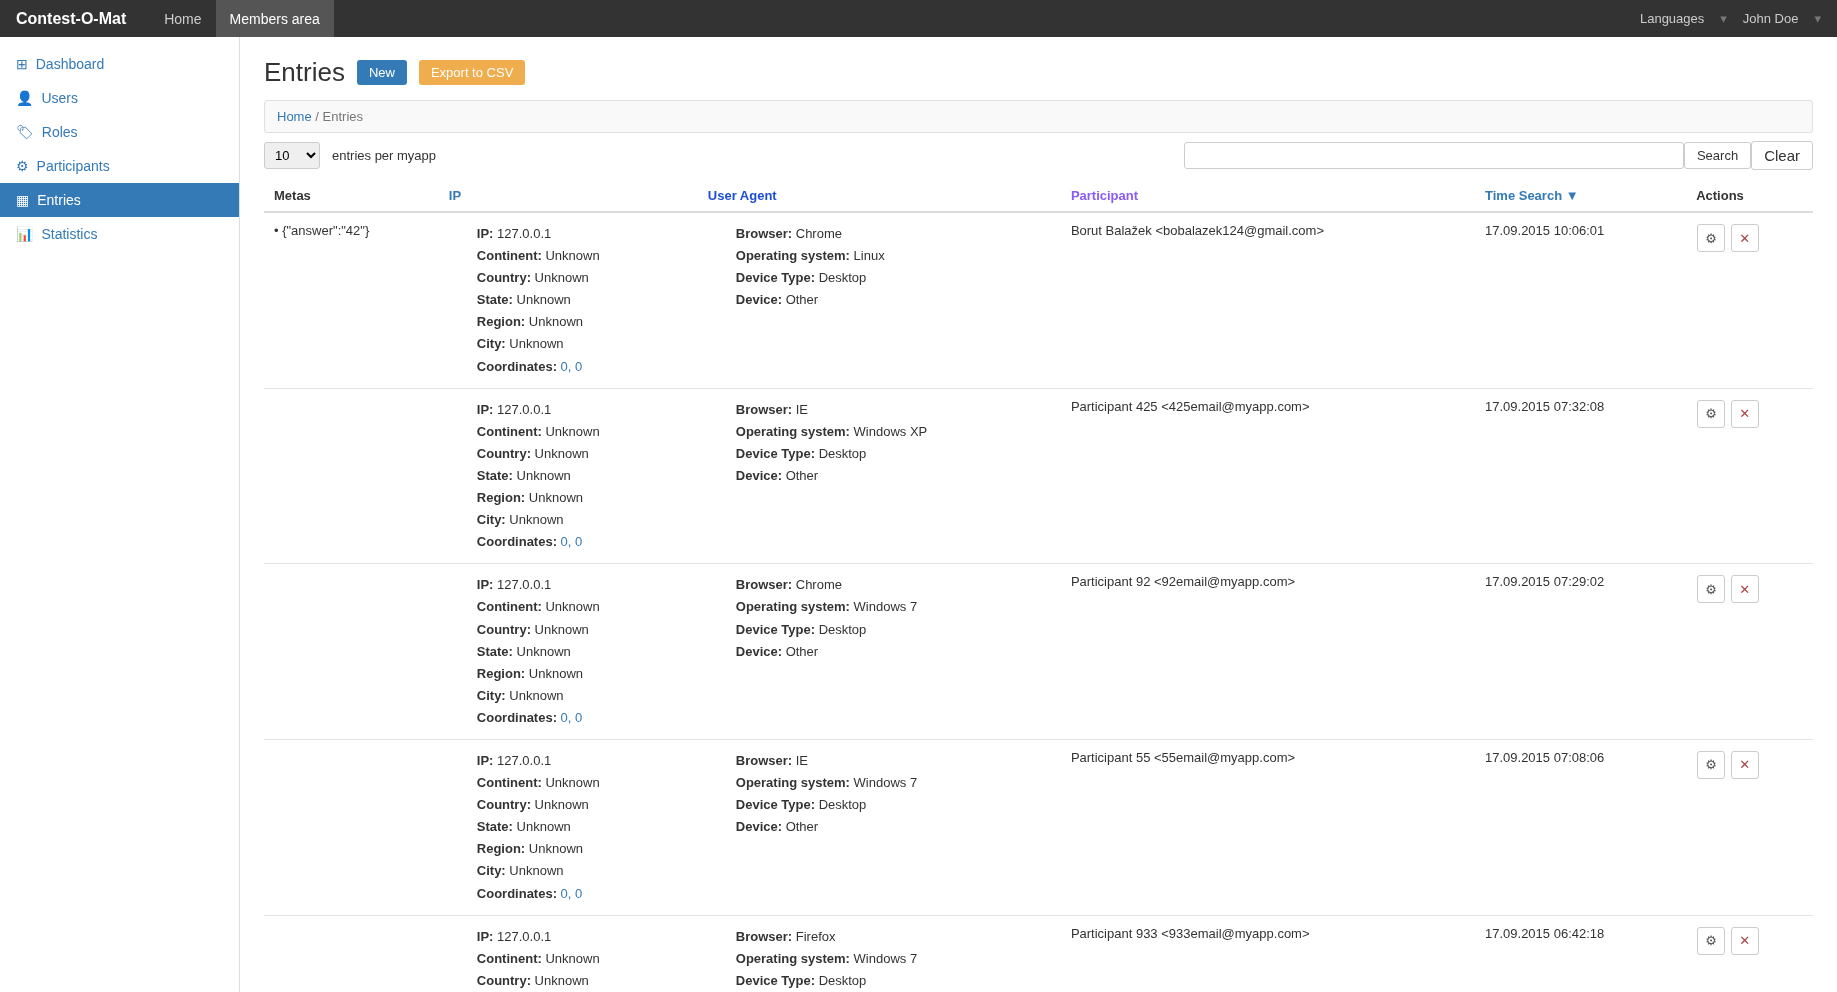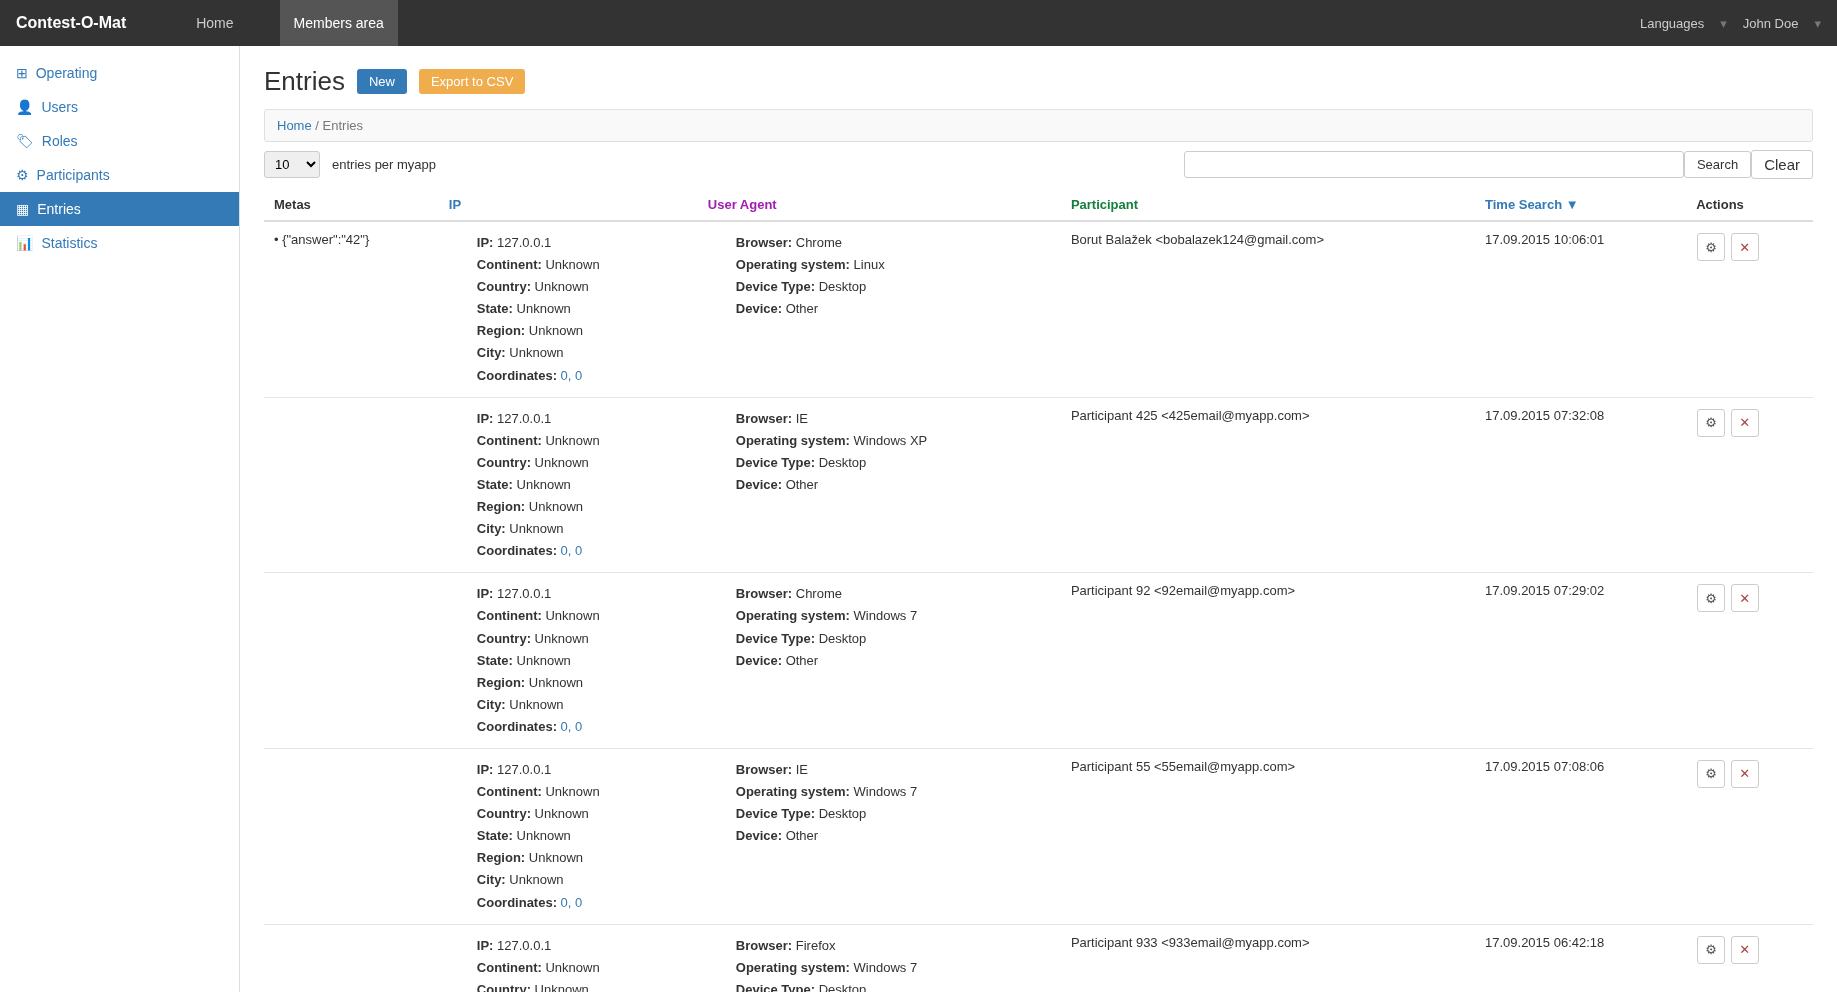--- a/index.html
+++ b/index.html
@@ -4,23 +4,22 @@
   <style>
     * { box-sizing: border-box; margin: 0; padding: 0; }
     body { font-family: Arial, Helvetica, sans-serif; font-size: 13px; color: #333; background: #f5f5f5; }
 
     
     .top-nav {
       background: #333;
       color: #ccc;
       display: flex;
       align-items: center;
-      height: 46px;
+      height: 37px;
       padding: 0 16px;
-      gap: 32px;
     }
     .top-nav .brand {
       color: #fff;
       font-size: 16px;
       font-weight: bold;
       margin-right: 24px;
     }
     .top-nav .nav-link {
       color: #ccc;
       text-decoration: none;
@@ -248,21 +247,21 @@
     <span>John Doe</span>
     <span style="color:#777">▾</span>
   </div>
 </nav>
 
 <div class="layout">
 
   <aside class="sidebar">
     <a class="sidebar-item">
       <span class="icon">⊞</span>
-      <span>Operating</span>
+      <span>Dashboard</span>
     </a>
     <a class="sidebar-item">
       <span class="icon">👤</span>
       <span>Users</span>
     </a>
     <a class="sidebar-item">
       <span class="icon">🏷</span>
       <span>Roles</span>
     </a>
     <a class="sidebar-item">
@@ -308,22 +307,22 @@
         <button class="btn-search">Search</button>
         <button class="btn-clear">Clear</button>
       </div>
     </div>
 
     <table class="entries-table">
       <thead>
         <tr>
           <th>Metas</th>
           <th style="color:#337ab7">IP</th>
-          <th style="color:#a21caf">User Agent</th>
-          <th style="color:#15803d">Participant</th>
+          <th style="color:#1d4ed8">User Agent</th>
+          <th style="color:#8b5cf6">Participant</th>
           <th class="sortable">Time Search ▼</th>
           <th>Actions</th>
         </tr>
       </thead>
       <tbody id="table-body">
       <tr>
             <td><span class="meta-bullet">• {"answer":"42"}</span></td>
             <td>
               <div class="ip-block">
     <strong>IP:</strong> 127.0.0.1<br>

